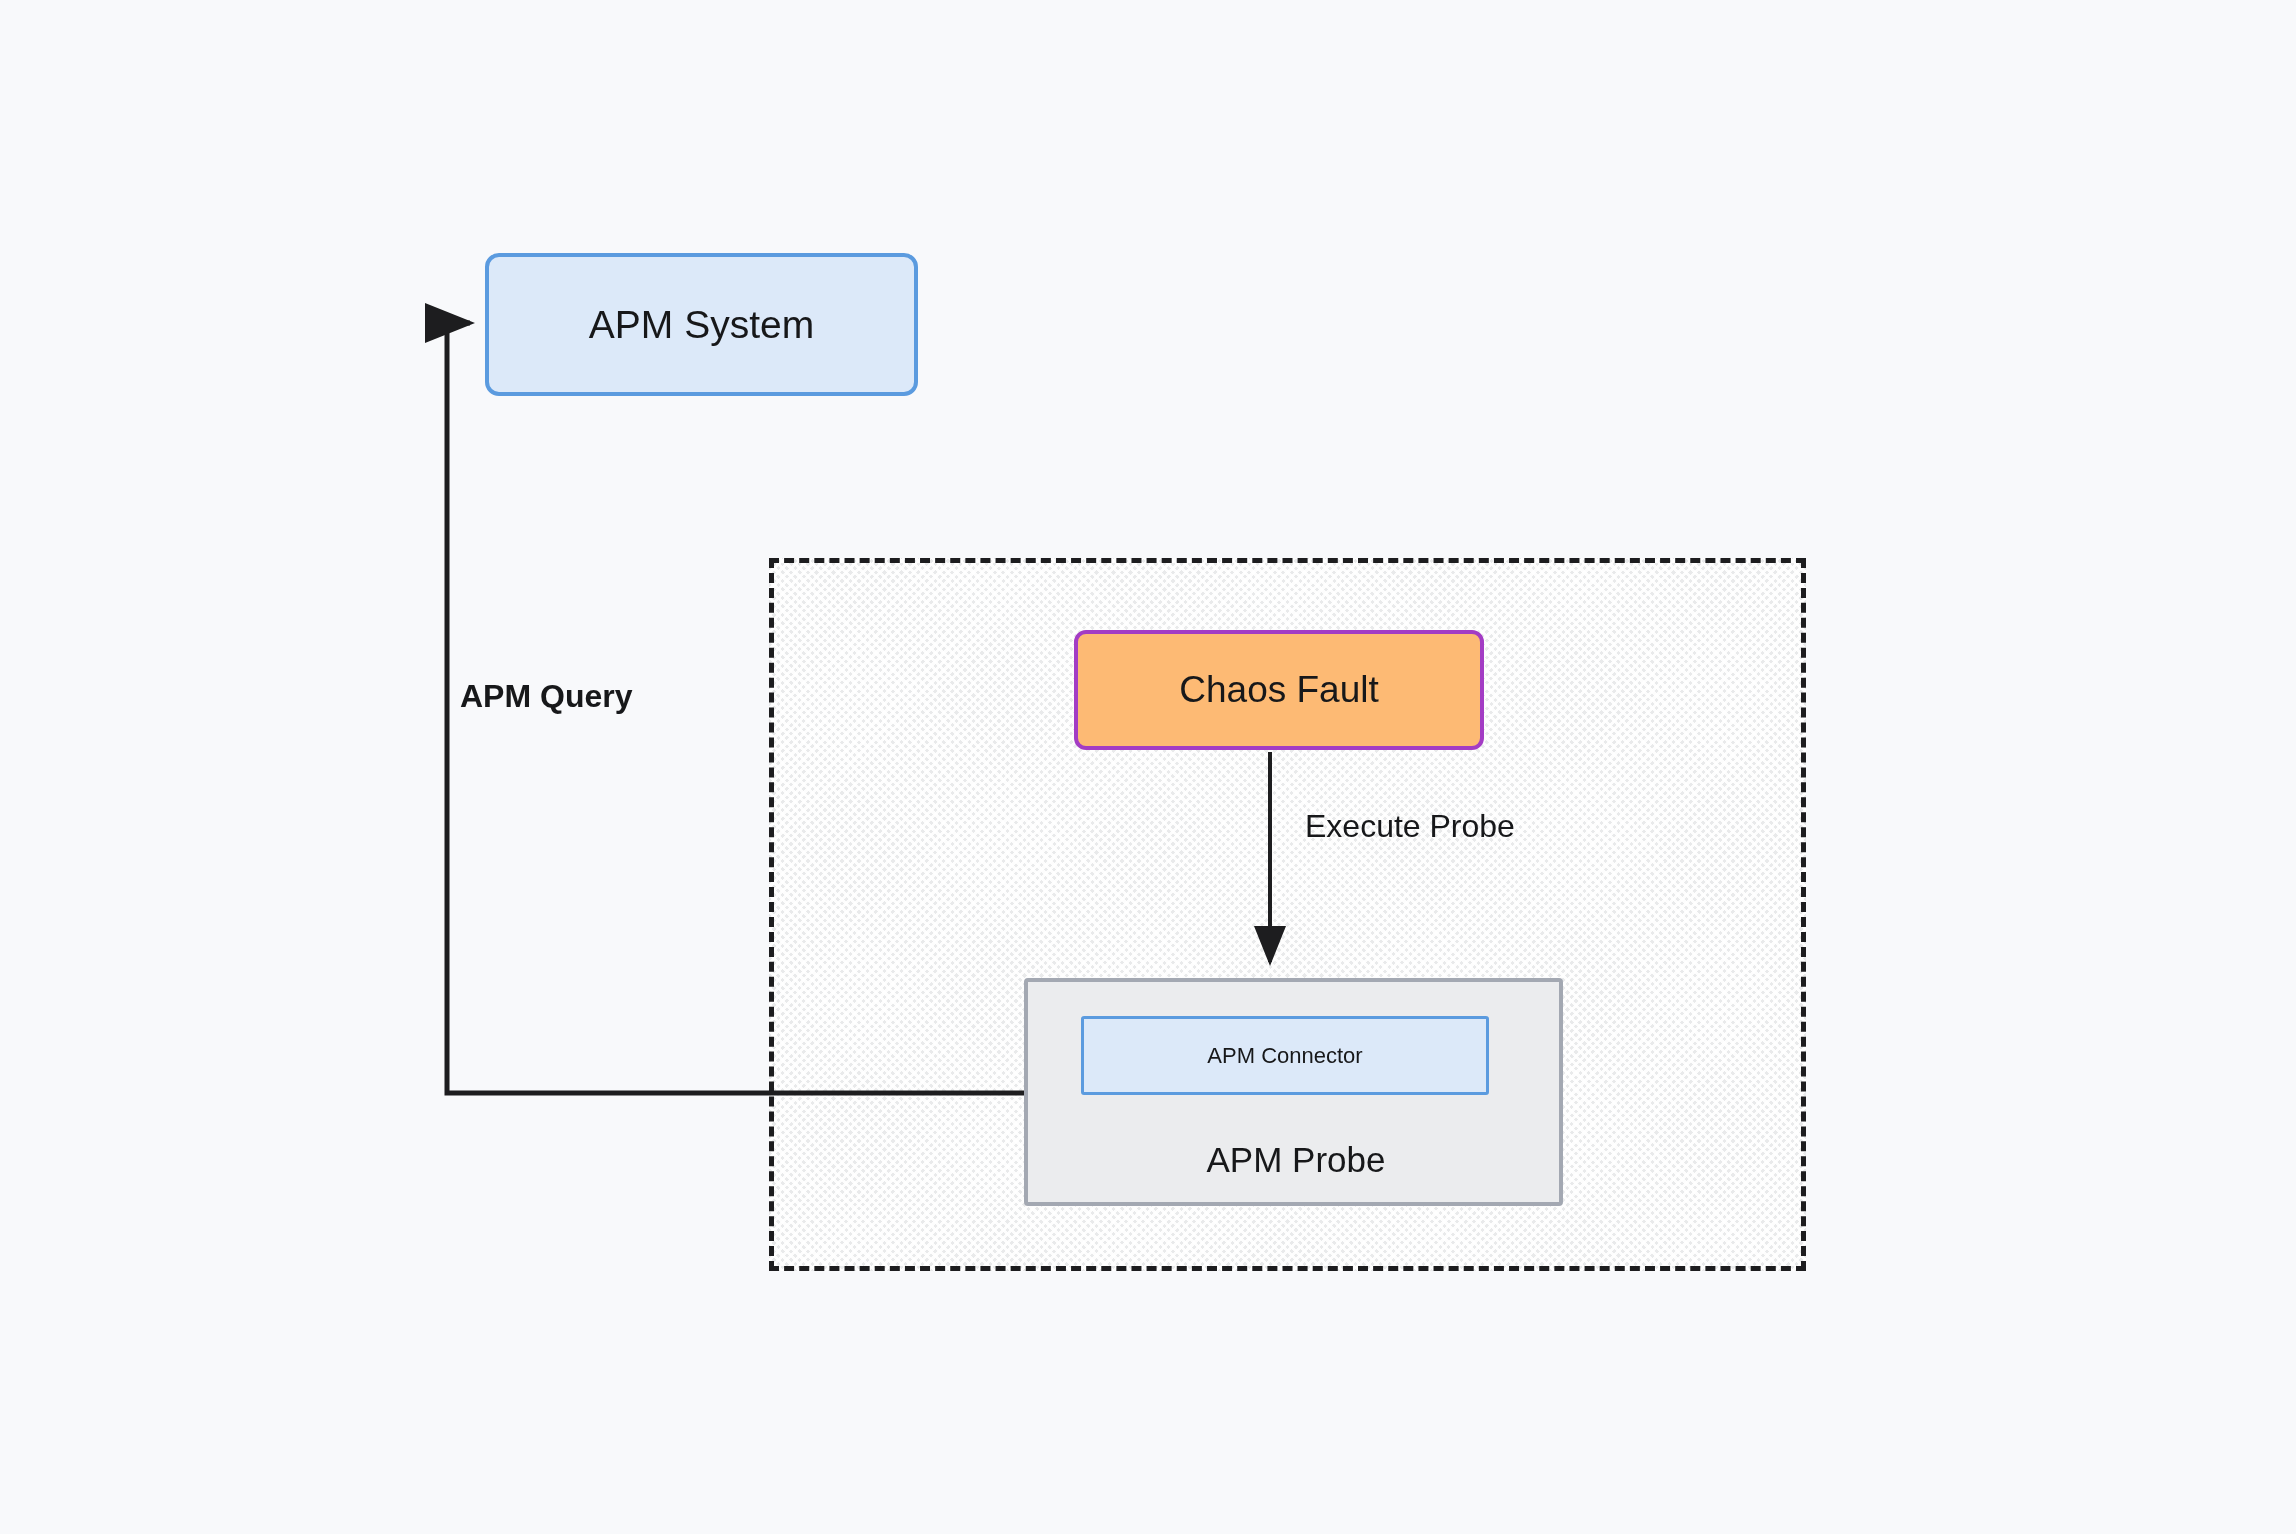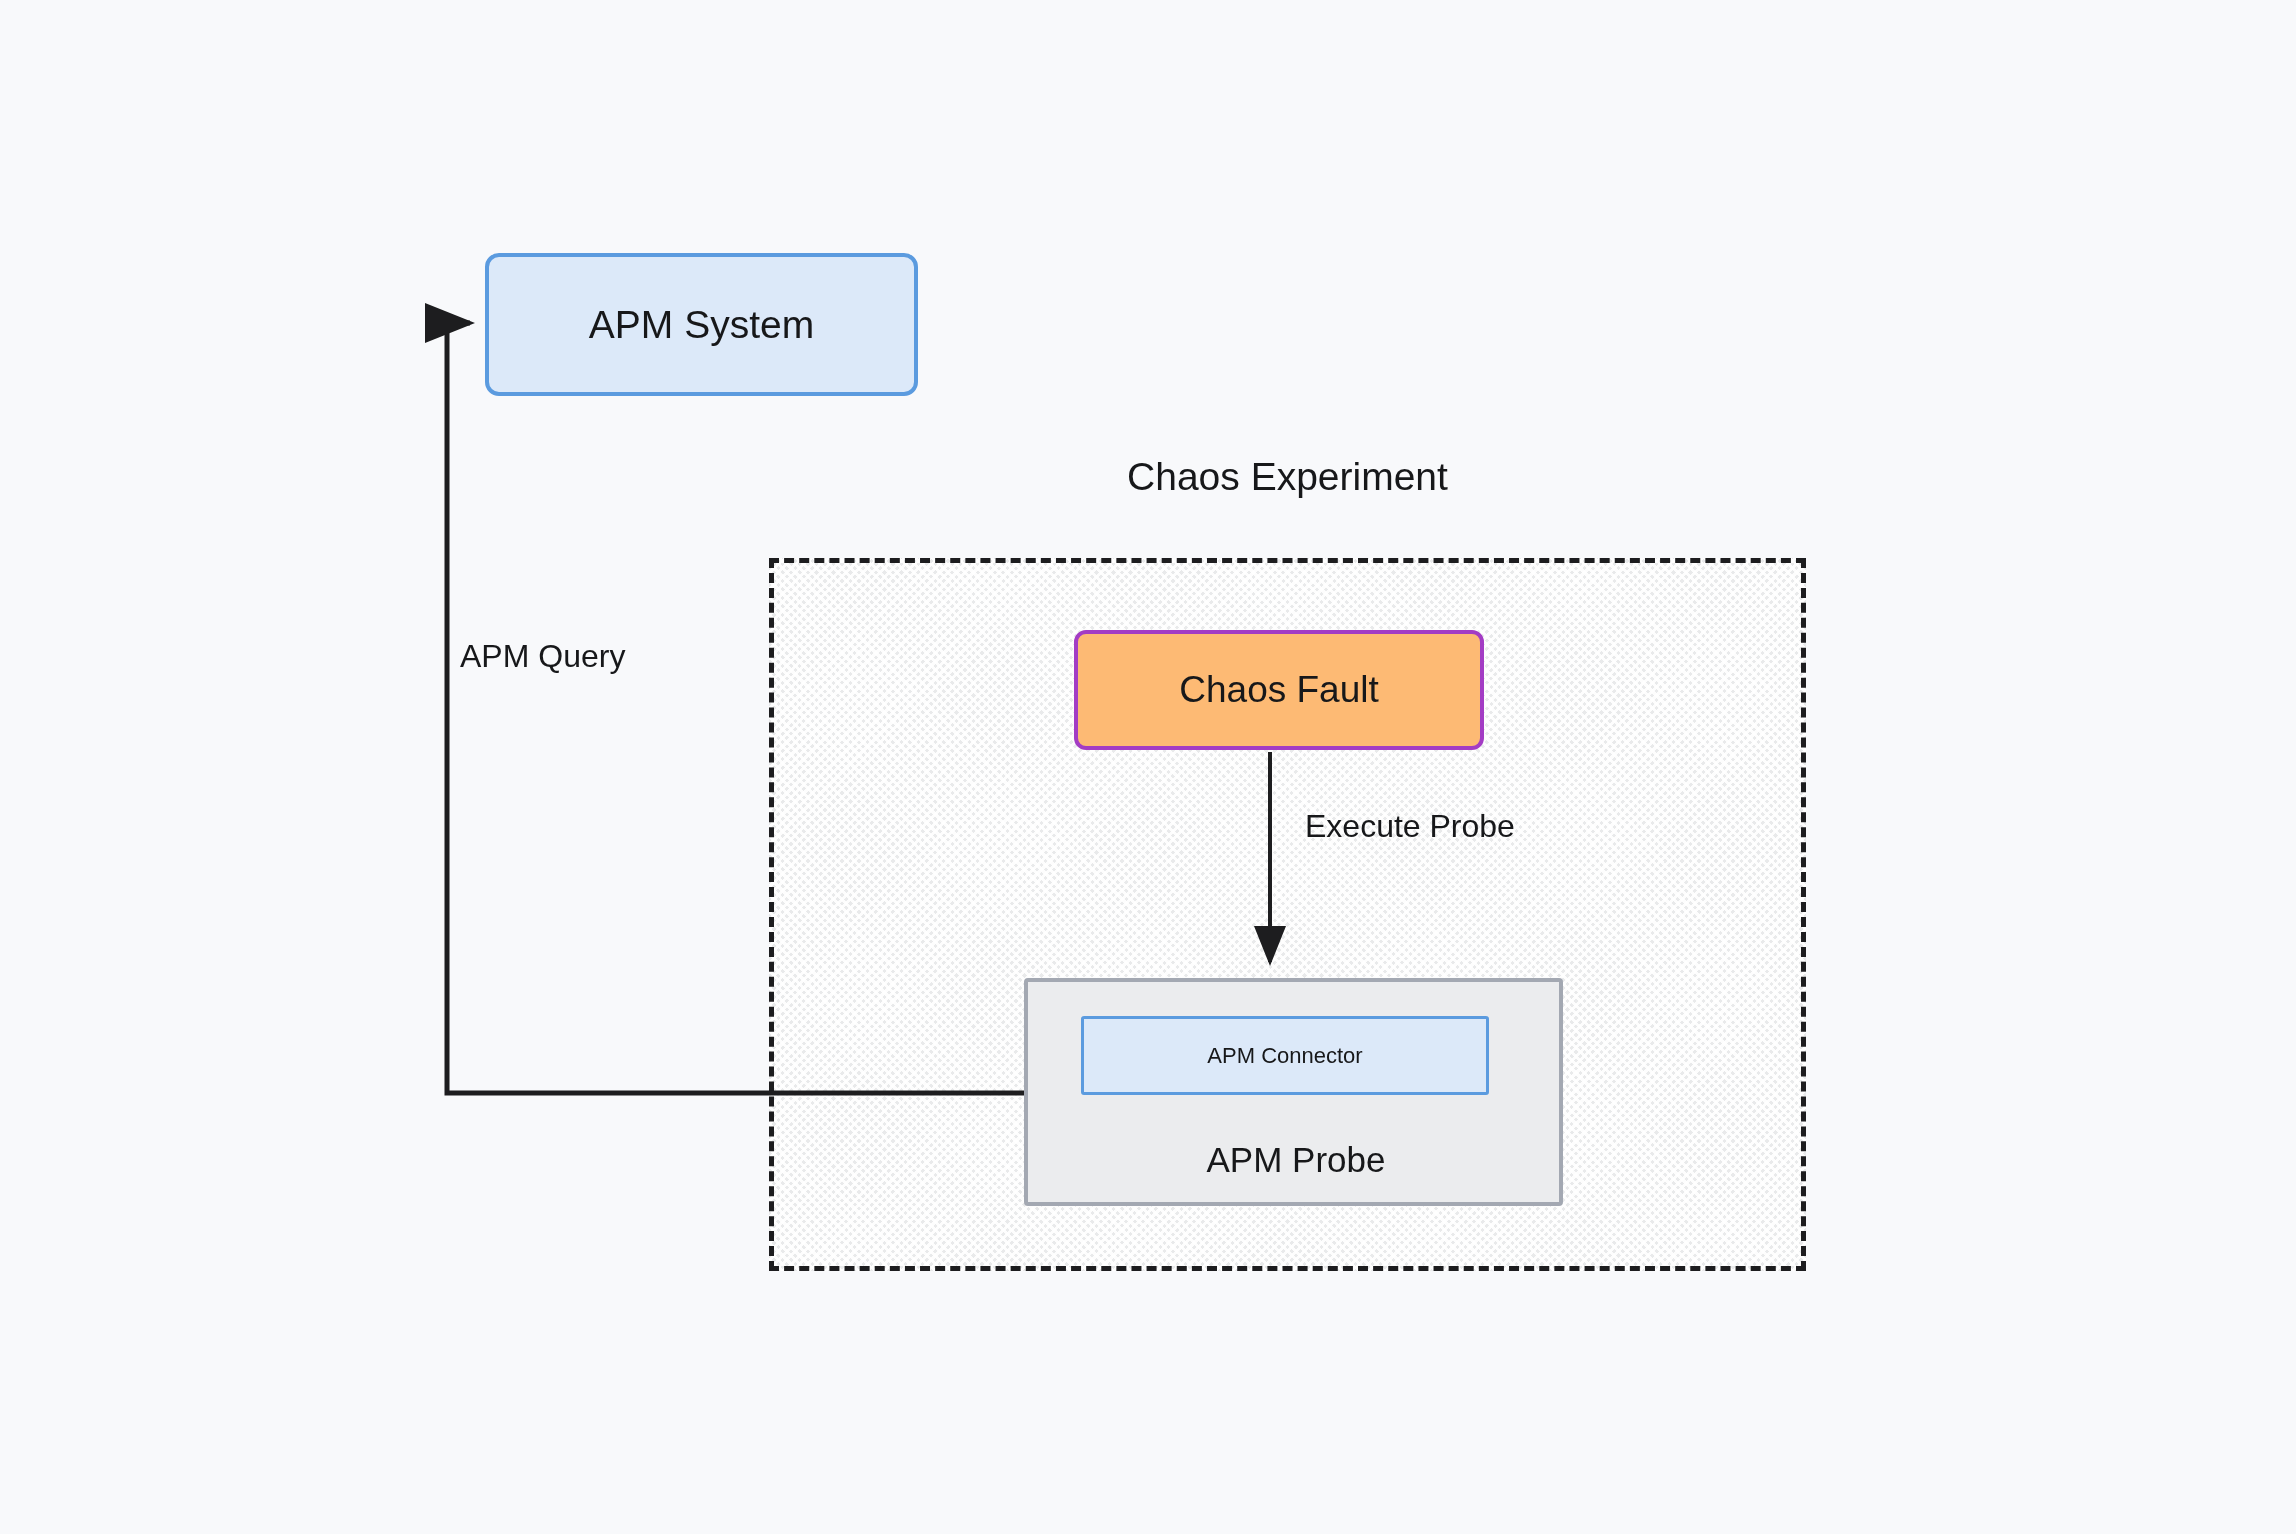--- a/index.html
+++ b/index.html
@@ -121,39 +121,38 @@
     color: #17181a;
   }
 
   
   .edge-label {
     position: absolute;
     font-size: 32px;
     color: #17181a;
     white-space: nowrap;
   }
-  #label-apm-query { left: 460px; top: 638px; }
+  #label-apm-query { left: 460px; top: 678px; font-weight: bold; }
   #label-execute-probe { left: 1305px; top: 808px; }
 
   
   #edges {
     position: absolute;
     left: 0;
     top: 0;
     width: 2296px;
     height: 1534px;
     pointer-events: none;
   }
 </style>
 </head>
 <body>
 
 <div id="canvas">
 
-  <div id="chaos-experiment-title">Chaos Experiment</div>
 
   <div id="chaos-experiment"></div>
 
   <svg id="edges" viewBox="0 0 2296 1534" xmlns="http://www.w3.org/2000/svg">
     <defs>
       <marker id="arrowhead" markerWidth="10" markerHeight="8" refX="9" refY="4" orient="auto" markerUnits="strokeWidth">
         <path d="M0,0 L10,4 L0,8 z" fill="#1d1d1f"></path>
       </marker>
     </defs>
 

